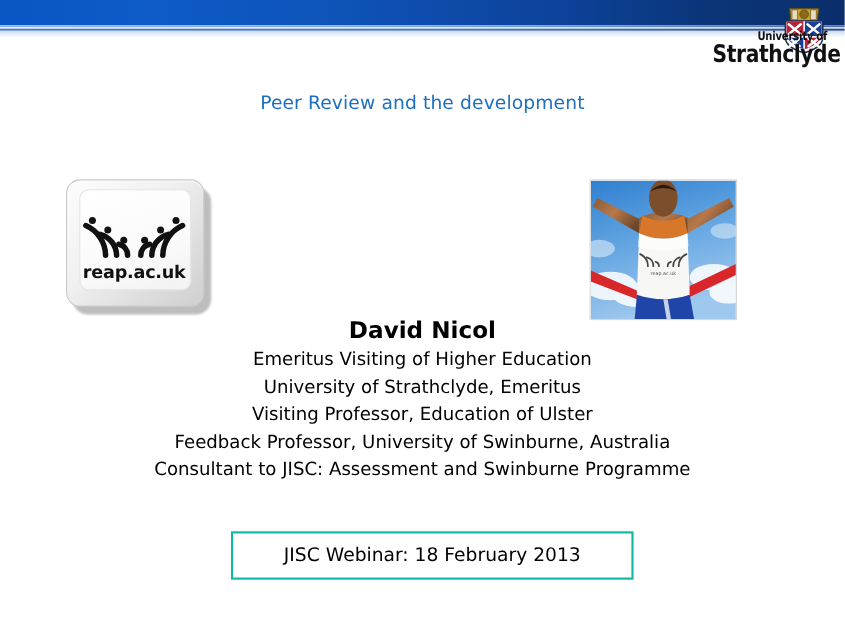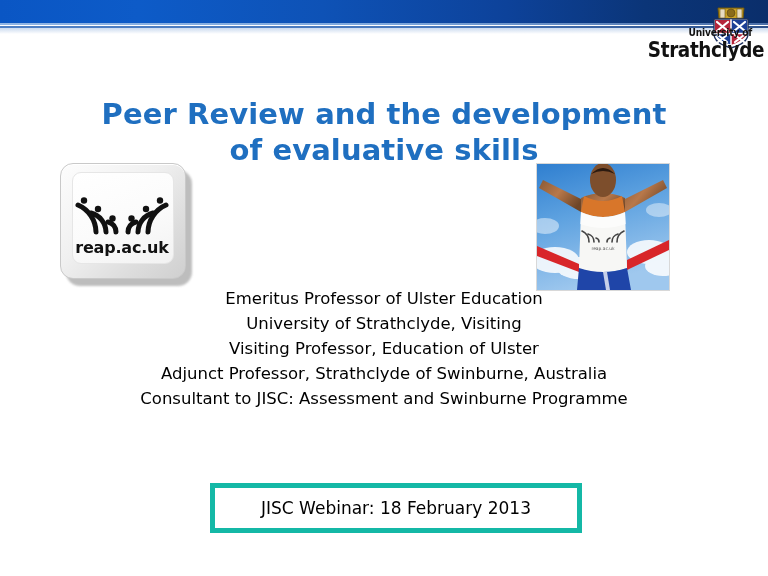--- a/index.html
+++ b/index.html
@@ -46,23 +46,22 @@
   .uni-word .l2{
     display:block;font-size:22px;font-weight:bold;letter-spacing:-0.4px;margin-top:1px;
     font-family:"DejaVu Sans Condensed","Liberation Sans", sans-serif;
     transform:scaleX(.93);transform-origin:right center;
   }
 
   
   .title{
     position:absolute;left:64px;top:76px;width:640px;
     text-align:center;color:#1f6fc0;
-    font-size:29px;font-weight:bold;line-height:36px;letter-spacing:.1px;
-    font-family:"DejaVu Sans", sans-serif;
-    margin-top:20px;
+    font-size:17px;font-weight:normal;line-height:36px;letter-spacing:.1px;
+    font-family:"DejaVu Sans", sans-serif;
   }
   .title .tl2{display:block;}
 
   
   .reap-key{
     position:absolute;left:60px;top:163px;width:132px;height:123px;
   }
   .reap-key .shadow{
     position:absolute;left:6px;top:7px;width:126px;height:116px;border-radius:14px;
     background:#9b9b9b;filter:blur(1px);opacity:.65;
@@ -101,21 +100,21 @@
     font-family:"DejaVu Sans", sans-serif;
   }
   .presenter .line{
     font-size:16.5px;line-height:25px;
     font-family:"DejaVu Sans", sans-serif;
   }
 
   
   .webinar-box{
     position:absolute;left:210px;top:483px;width:362px;height:40px;
-    border:5px solid #14b8a6;
+    border:2px solid #14b8a6;
     background:#ffffff;
     display:flex;align-items:center;justify-content:center;
   }
   .webinar-box .wt{
     font-size:17px;color:#000;
     font-family:"DejaVu Sans", sans-serif;
   }
 </style>
 </head>
 <body>
@@ -158,21 +157,20 @@
       <path d="M6 29.8 L40 29.8 L40 31.2 L6 31.2 Z" fill="#ffffff"></path>
     </svg>
     <div class="uni-word">
       <span class="l1">University of</span>
       <span class="l2">Strathclyde</span>
     </div>
   </div>
 
   <div class="title">
     <span>Peer Review and the development</span>
-    <span class="tl2">of evaluative skills</span>
   </div>
 
   <div class="reap-key">
     <div class="shadow"></div>
     <div class="outer"></div>
     <div class="inner"></div>
     <svg width="100" height="70" viewBox="0 0 100 70" xmlns="http://www.w3.org/2000/svg">
       <g fill="none" stroke="#111" stroke-width="5" stroke-linecap="round">
 
         <path d="M44 60 A 10 10 0 0 0 36 50"></path>
@@ -245,24 +243,25 @@
 
       <path d="M0 82 L42 100 L42 108 L0 92 Z" fill="#d8262a"></path>
       <path d="M90 96 L132 76 L132 86 L90 106 Z" fill="#d8262a"></path>
 
       <path d="M42 104 Q66 112 90 104 L94 126 L40 126 Z" fill="#1f45a8"></path>
       <path d="M66 108 L69 126 L73 126 L70 108 Z" fill="#ffffff" opacity=".75"></path>
     </svg>
   </div>
 
   <div class="presenter">
-    <div class="line">Emeritus Professor of Ulster Education</div>
-    <div class="line">University of Strathclyde, Visiting</div>
+    <div class="name">David Nicol</div>
+    <div class="line">Emeritus Visiting of Higher Education</div>
+    <div class="line">University of Strathclyde, Emeritus</div>
     <div class="line">Visiting Professor, Education of Ulster</div>
-    <div class="line">Adjunct Professor, Strathclyde of Swinburne, Australia</div>
+    <div class="line">Feedback Professor, University of Swinburne, Australia</div>
     <div class="line">Consultant to JISC: Assessment and Swinburne Programme</div>
   </div>
 
   <div class="webinar-box">
     <span class="wt">JISC Webinar: 18 February 2013</span>
   </div>
 
 </div>
 
 </body></html>

